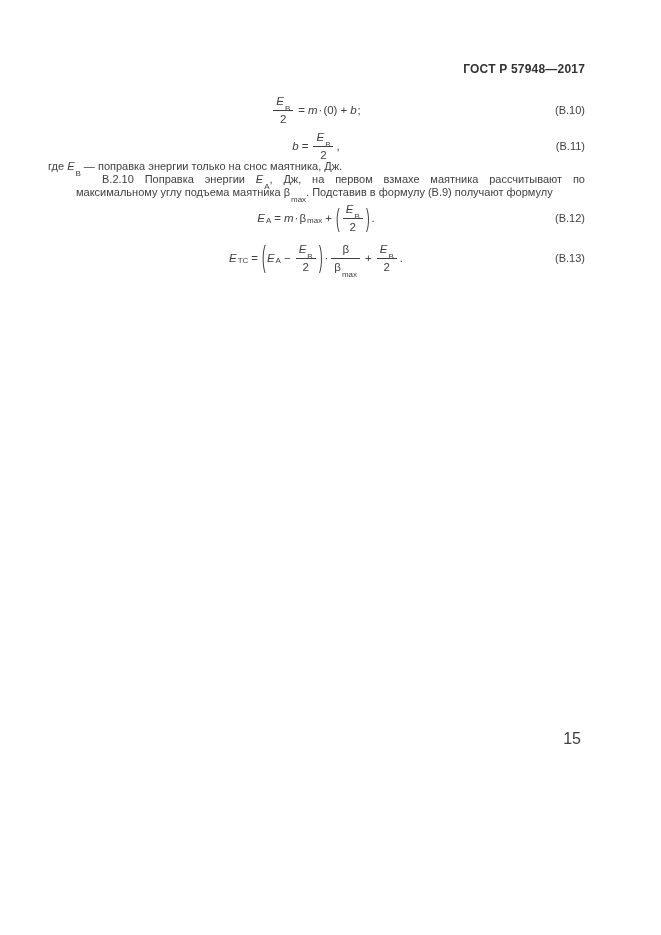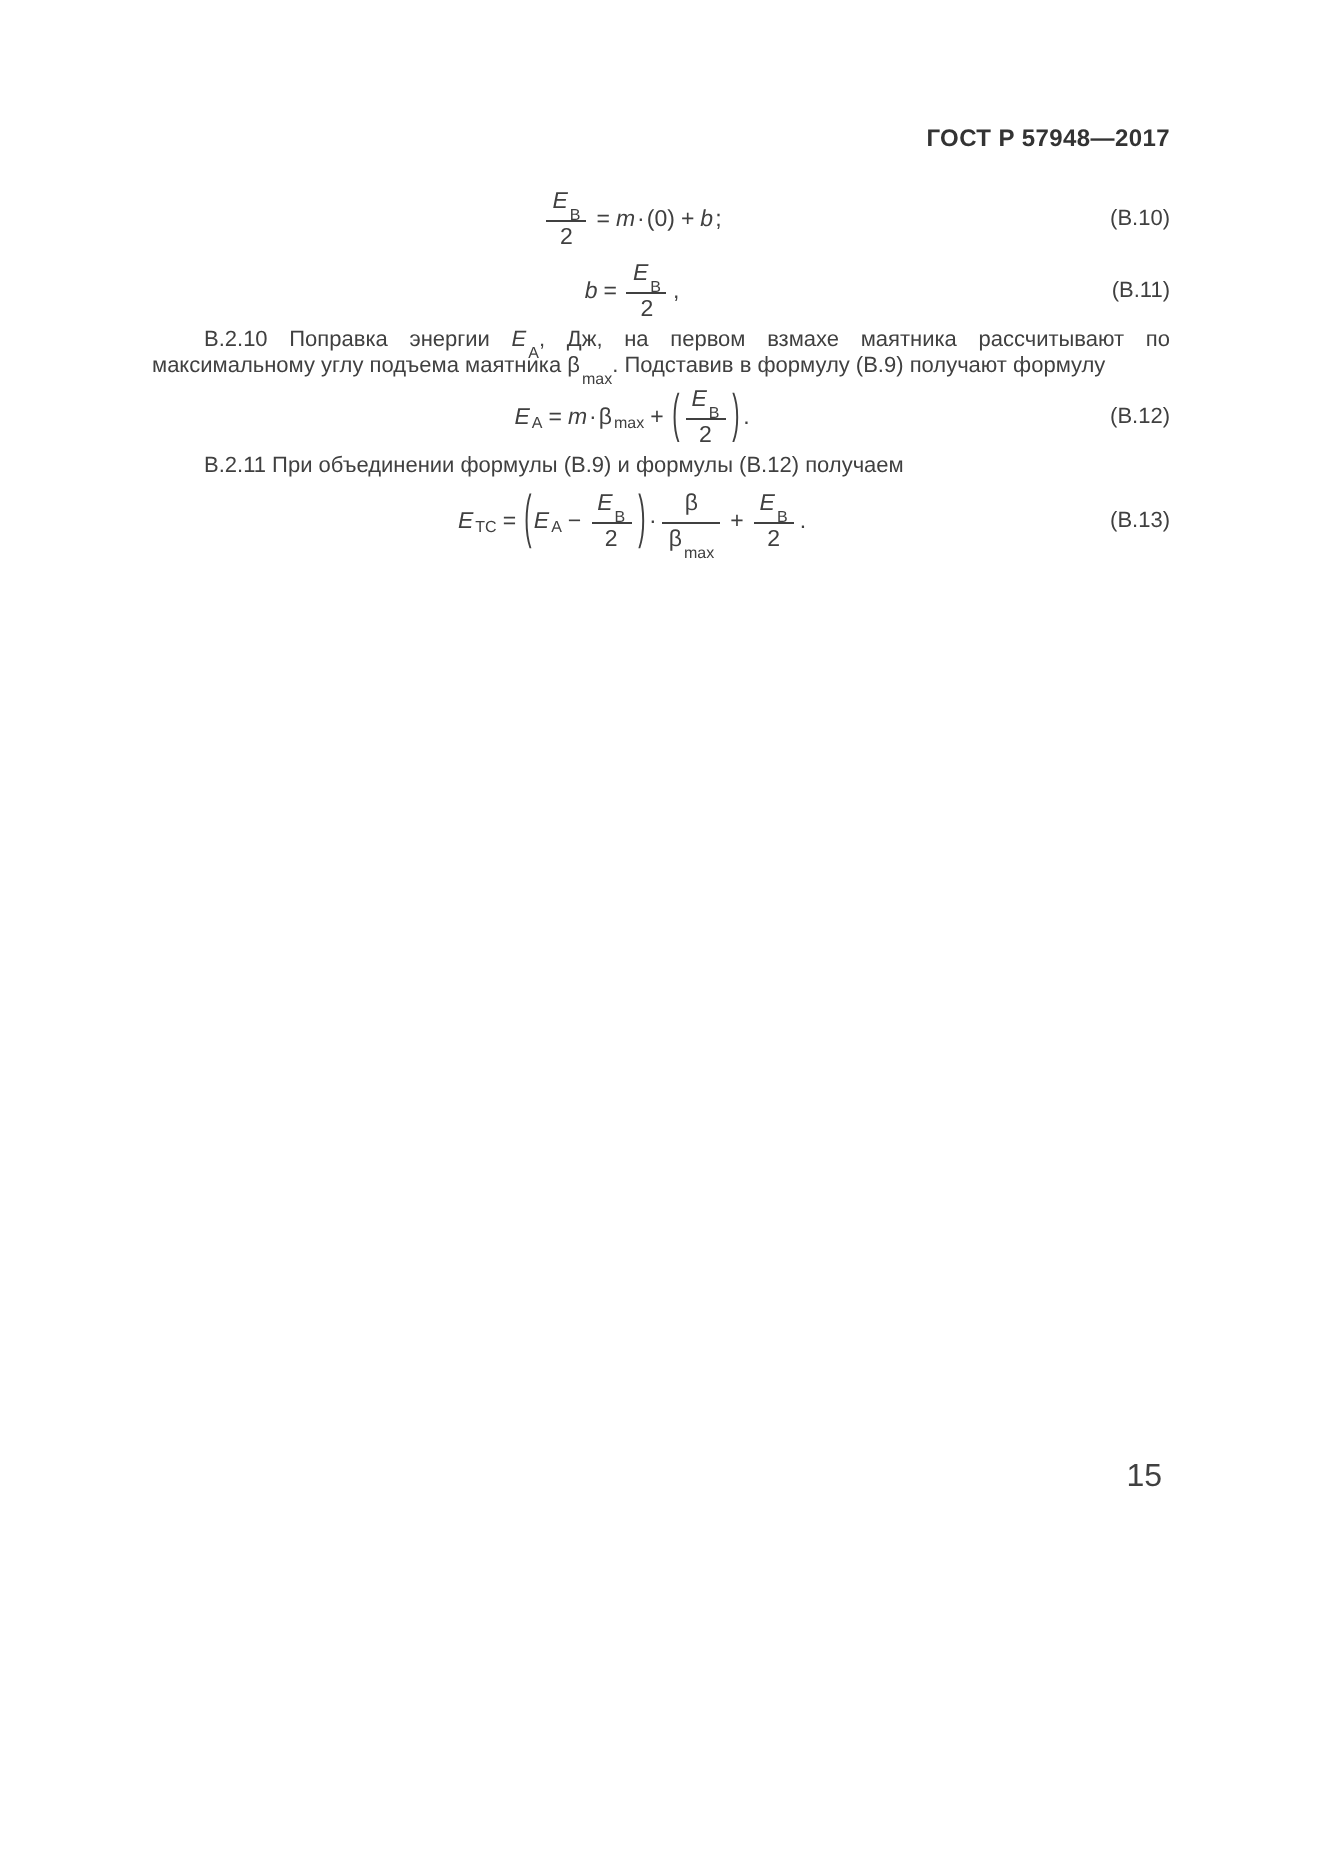--- a/index.html
+++ b/index.html
@@ -145,20 +145,21 @@
       <span class="frac">
         <span class="num"><i>E</i><sub class="s">В</sub></span>
         <span class="bar"></span>
         <span class="den">2</span>
       </span>
       <span class="tok opt">,</span>
     </span>
     <span class="eq-label">(В.11)</span>
   </div>
 
+  <p class="bodytext where"><span>где </span><i>E</i><sub class="s">В</sub><span> — поправка энергии только на снос маятника, Дж.</span></p>
 
   <p class="bodytext indent"><span>В.2.10 Поправка энергии </span><i>E</i><sub class="s">А</sub><span>, Дж, на первом взмахе маятника рассчитывают по максимальному углу подъема маятника </span><span>β</span><sub class="s">max</sub><span>. Подставив в формулу (В.9) получают формулу</span></p>
 
   <div class="eq-row eq12">
     <span class="formula">
       <i class="tok">E</i>
         <sub class="s">А</sub>
       <span class="tok op">=</span>
       <i class="tok">m</i>
       <span class="tok opt">·</span>
@@ -170,21 +171,20 @@
         <span class="num"><i>E</i><sub class="s">В</sub></span>
         <span class="bar"></span>
         <span class="den">2</span>
       </span>
       <span class="tok bigparen">)</span>
       <span class="tok opt">.</span>
     </span>
     <span class="eq-label">(В.12)</span>
   </div>
 
-  <p class="bodytext indent b211">В.2.11 При объединении формулы (В.9) и формулы (В.12) получаем</p>
 
   <div class="eq-row eq13">
     <span class="formula">
       <i class="tok">E</i>
         <sub class="s">ТС</sub>
       <span class="tok op">=</span>
       <span class="tok bigparen taller">(</span>
       <i class="tok">E</i>
         <sub class="s">А</sub>
       <span class="tok op">−</span>

